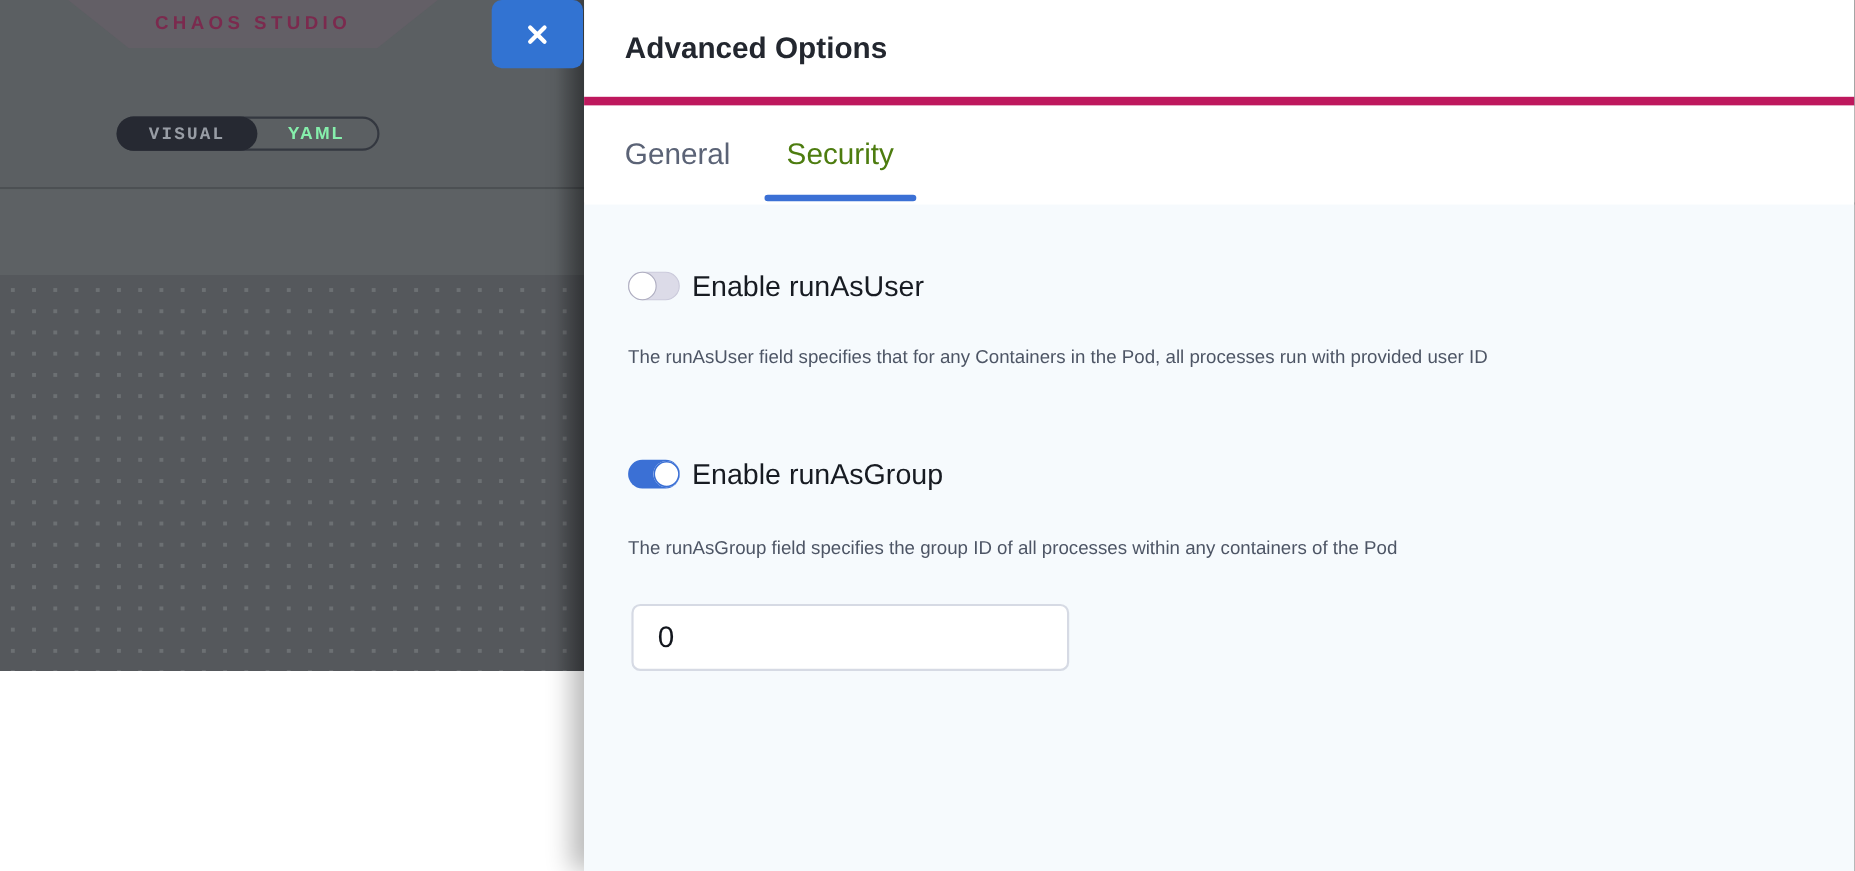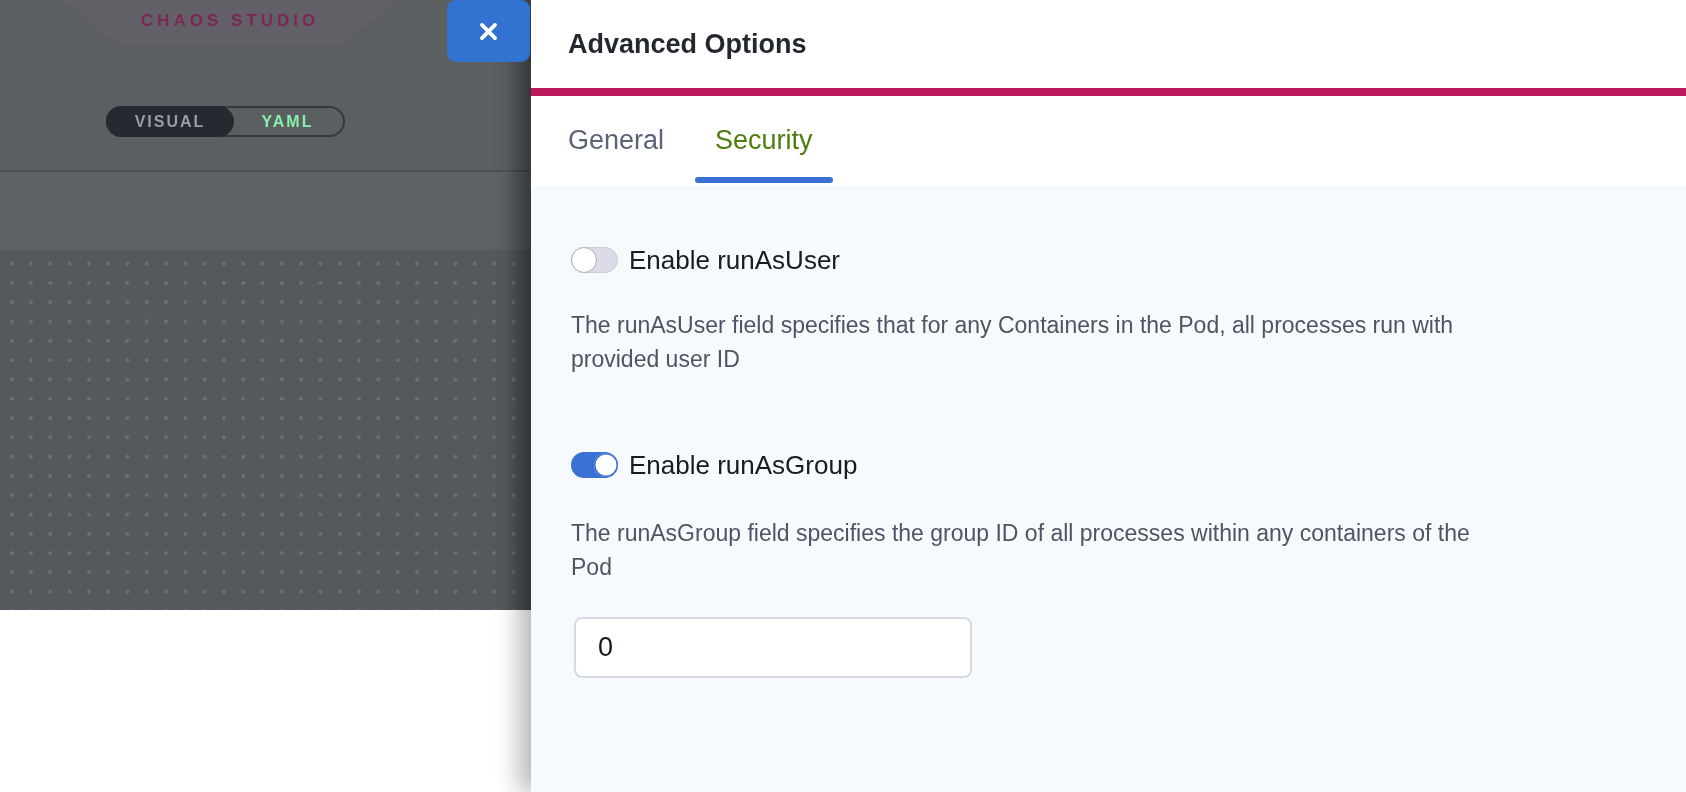--- a/index.html
+++ b/index.html
@@ -77,20 +77,21 @@
     top: 0; height: 100%;
     display: flex; align-items: center; justify-content: center;
     font-size: 16px; font-weight: 700; letter-spacing: 2px;
   }
   .mode-seg.active {
     left: -2px; top: -2px;
     width: 128px; height: 31px;
     background: #262932;
     border-radius: 16px;
     color: #989da5;
+    font-family: Liberation Mono, monospace;
   }
   .mode-seg.inactive {
     right: 0;
     width: 111px; height: 27px;
     color: #86efac;
   }
 
   
   .close-btn {
     position: absolute;
@@ -185,21 +186,21 @@
   }
   .toggle-label {
     margin-left: 11px;
     font-size: 26px;
     color: #171b22;
   }
 
   .field-desc {
     margin-top: 35px;
     max-width: 940px;
-    font-size: 23px;
+    font-size: 17px;
     line-height: 34px;
     color: #4d5565;
   }
   .field-desc.second { margin-top: 38px; }
 
   .toggle-row.second { margin-top: 76px; }
 
   .value-input {
     display: block;
     margin-top: 33px;

